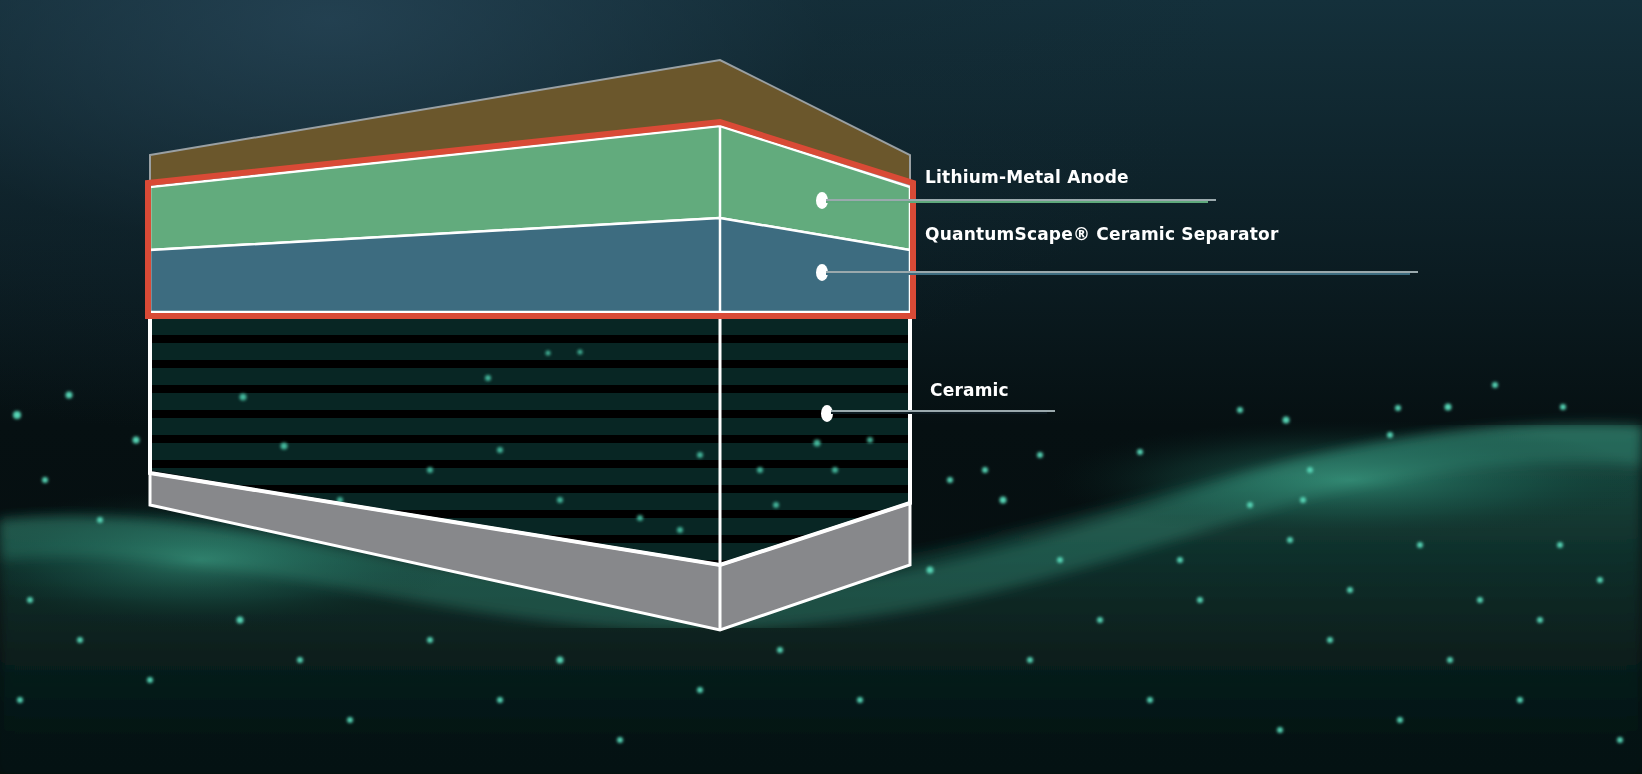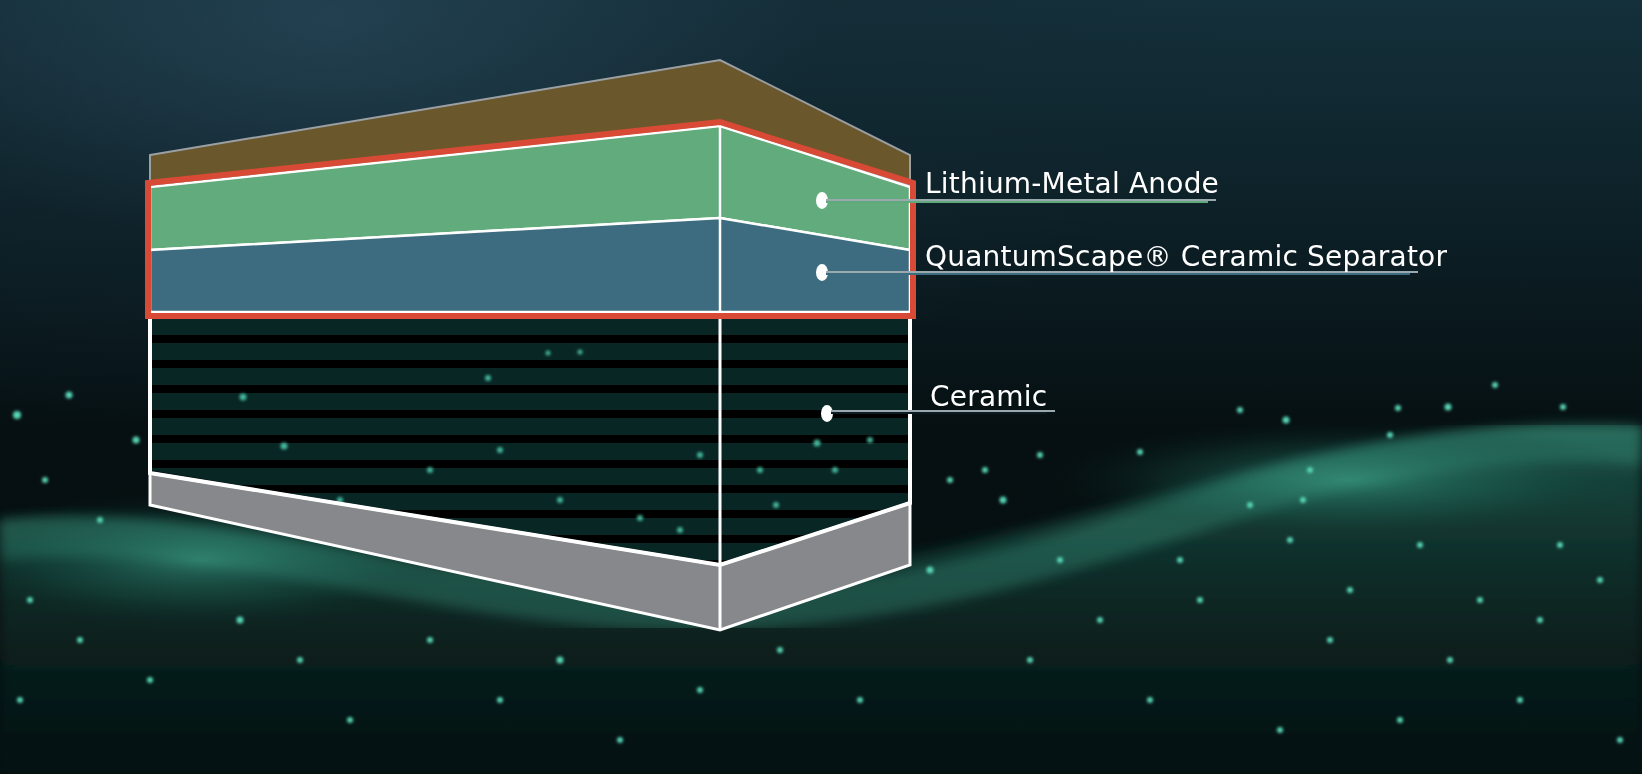--- a/index.html
+++ b/index.html
@@ -13,22 +13,22 @@
     position: absolute; inset: 0;
     background:
       radial-gradient(ellipse 900px 420px at 330px 20px, rgba(40,70,88,0.75) 0%, rgba(20,40,50,0.3) 55%, rgba(0,0,0,0) 100%),
       linear-gradient(180deg, #14303b 0%, #0b1c22 35%, #061012 55%, #050d0e 100%);
   }
   .wave {
     position: absolute; inset: 0;
   }
   svg.diagram { position: absolute; left: 0; top: 0; }
   .label {
-    position: absolute; color: #ffffff; font-weight: normal;
-    font-size: 28px; letter-spacing: 0.2px; white-space: nowrap;
+    position: absolute; color: #ffffff; font-weight: bold;
+    font-size: 17px; letter-spacing: 0.2px; white-space: nowrap;
   }
   .leader {
     position: absolute; height: 2px; background: #9aa9ad;
   }
   .leader::after {
     content: ""; position: absolute; left: 0; right: 8px; top: 2px; height: 2px;
     background: var(--tint);
   }
   .dot {
     position: absolute; width: 12px; height: 17px; border-radius: 50%;
@@ -172,18 +172,18 @@
 
     <polygon points="148,183 720,122 913,183 913,316 148,316" fill="none" stroke="#d94a36" stroke-width="6" stroke-linejoin="miter"></polygon>
   </svg>
 
   <div class="dot" style="left:816px; top:192px;"></div>
   <div class="leader" style="left:826px; top:199px; width:390px; --tint:#5fa97c;"></div>
   <div class="label" style="left:925px; top:167px;">Lithium-Metal Anode</div>
 
   <div class="dot" style="left:816px; top:264px;"></div>
   <div class="leader" style="left:826px; top:271px; width:592px; --tint:#3d6c80;"></div>
-  <div class="label" style="left:925px; top:240px;">QuantumScape® Ceramic Separator</div>
+  <div class="label" style="left:925px; top:224px;">QuantumScape® Ceramic Separator</div>
 
   <div class="dot" style="left:821px; top:405px;"></div>
   <div class="leader" style="left:831px; top:410px; width:224px; --tint:#0d1b22;"></div>
   <div class="label" style="left:930px; top:380px;">Ceramic</div>
 </div>
 
 </body></html>

